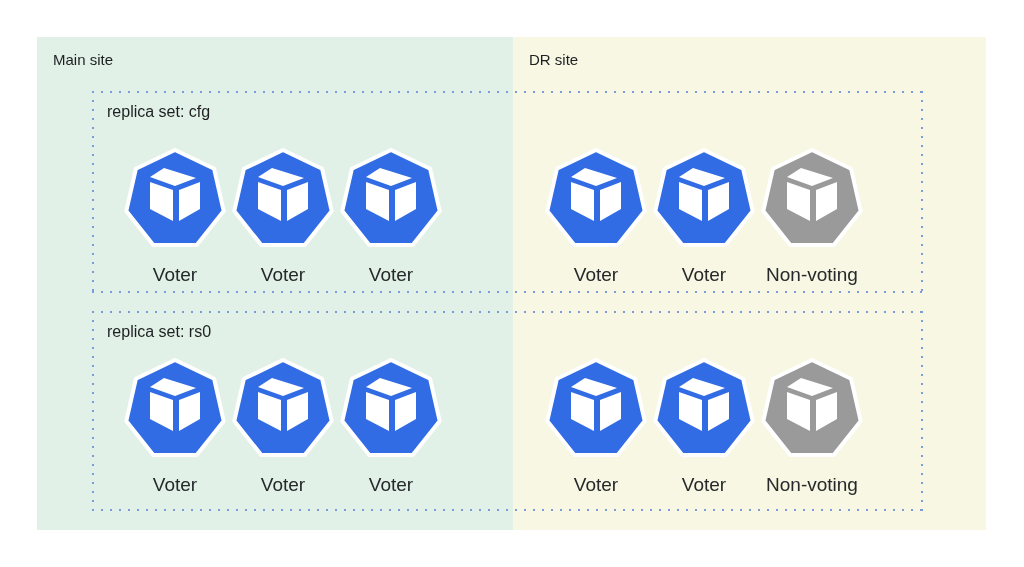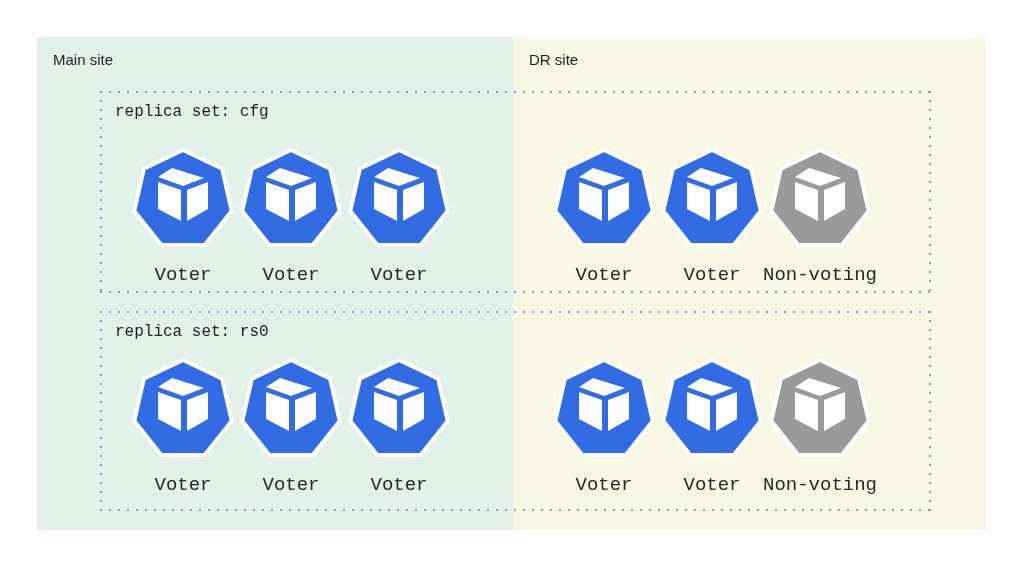--- a/index.html
+++ b/index.html
@@ -16,30 +16,29 @@
   .site--main { left: 37px;  width: 476px; background: #e2f1e7; }
   .site--dr   { left: 513px; width: 473px; background: #f7f7e3; }
   .site-title {
     position: absolute; left: 16px; top: 13px;
     font-size: 15px; line-height: 20px; font-weight: 500; color: #1d1f23;
     white-space: nowrap;
   }
 
   
   .rset {
-    position: absolute; left: 100px; width: 831px;
+    position: absolute; left: 92px; width: 831px;
     background-image:
       repeating-linear-gradient(to right, #7a9cd9 0 2px, transparent 2px 9px),
       repeating-linear-gradient(to right, #7a9cd9 0 2px, transparent 2px 9px),
       repeating-linear-gradient(to bottom, #7a9cd9 0 2px, transparent 2px 9px),
       repeating-linear-gradient(to bottom, #7a9cd9 0 2px, transparent 2px 9px);
     background-size: 100% 2px, 100% 2px, 2px 100%, 2px 100%;
     background-position: 0 0, 0 100%, 0 0, 100% 0;
     background-repeat: no-repeat;
-    font-family: Liberation Mono, monospace;
   }
   .rset--cfg { top: 91px;  height: 202px; }
   .rset--rs0 { top: 311px; height: 200px; }
   .rset-label {
     position: absolute; left: 15px; top: 10px;
     font-size: 16px; line-height: 22px; color: #1d1f23;
     white-space: nowrap;
   }
 
   

